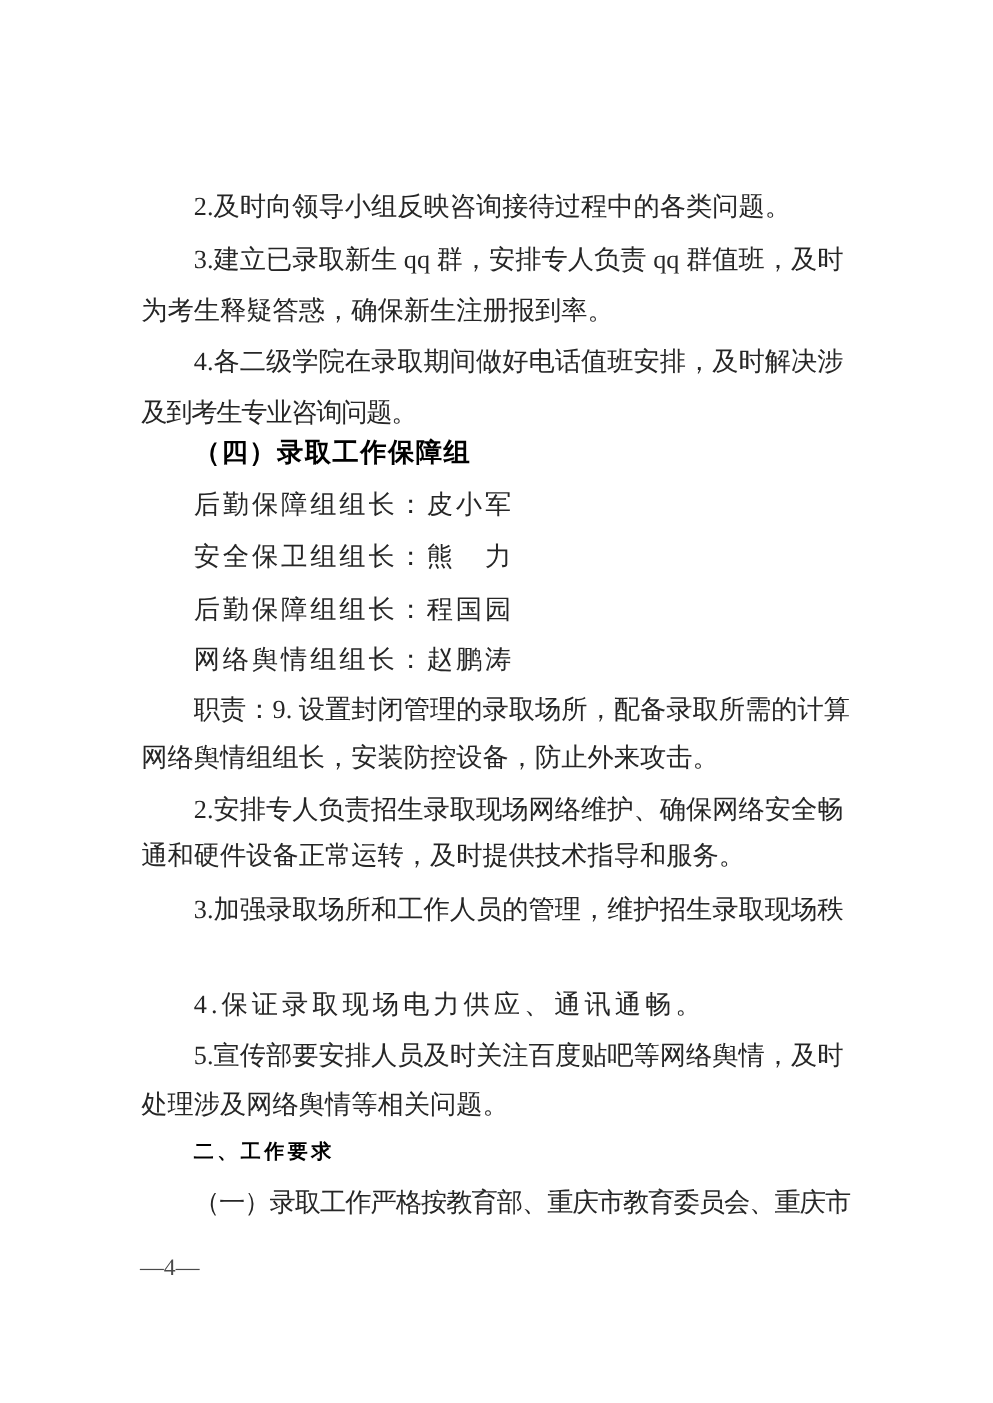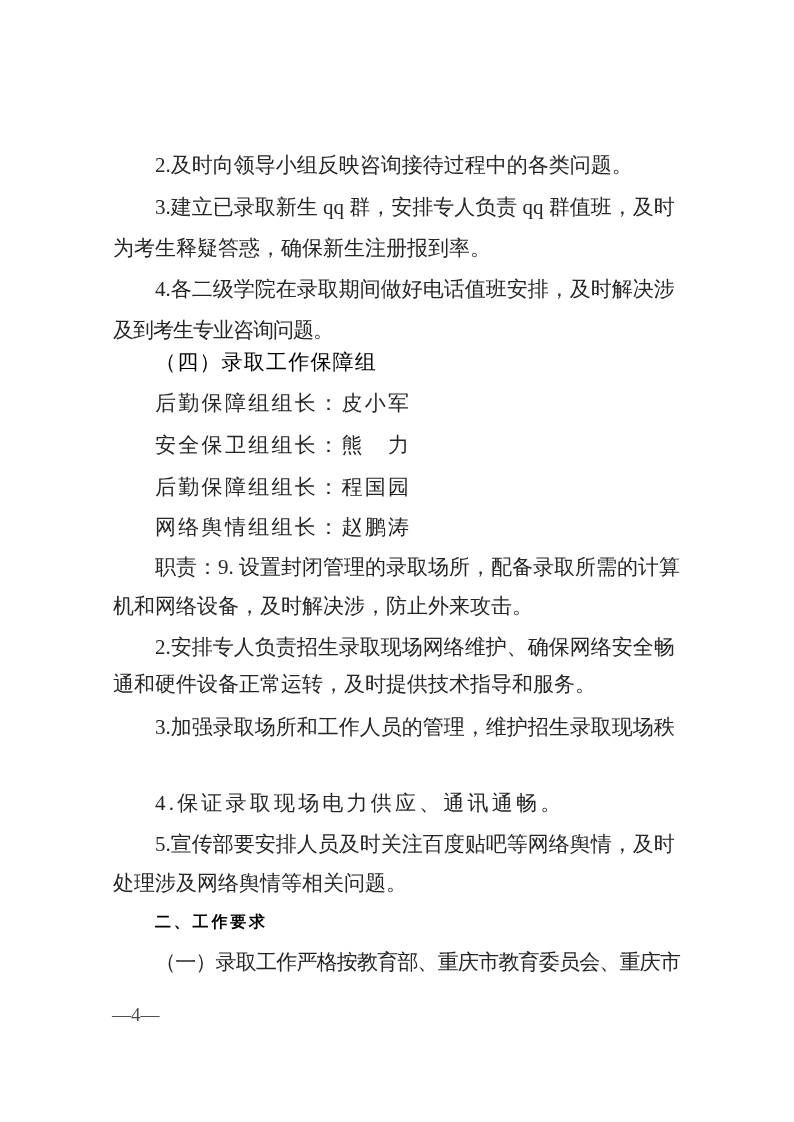--- a/index.html
+++ b/index.html
@@ -25,21 +25,21 @@
     color: #262626;
     letter-spacing: 0;
   }
   .ind {
     text-indent: 42px;
   }
   .wide {
     letter-spacing: 2.3px;
   }
   .kai-bold {
-    font-weight: 400;
+    font-weight: 700;
     color: #000000;
     letter-spacing: 1.2px;
   }
   .hei-bold {
     font-family: "Liberation Sans", "DejaVu Sans", sans-serif;
     font-weight: 700;
     font-size: 16px;
     color: #000000;
     letter-spacing: 2.8px;
   }
@@ -66,21 +66,21 @@
   <div class="ln" style="top:309px; letter-spacing:-1px">及到考生专业咨询问题。</div>
 
   <div class="ln ind kai-bold" style="top:341px">（四）录取工作保障组</div>
 
   <div class="ln ind wide" style="top:382px">后勤保障组组长：皮小军</div>
   <div class="ln ind wide" style="top:466px">后勤保障组组长：程国园</div>
   <div class="ln ind wide" style="top:424px">安全保卫组组长：熊　力</div>
   <div class="ln ind wide" style="top:506px">网络舆情组组长：赵鹏涛</div>
 
   <div class="ln ind" style="top:546px">职责：9. 设置封闭管理的录取场所，配备录取所需的计算</div>
-  <div class="ln" style="top:585px">机和网络设备，及时解决涉，防止外来攻击。</div>
+  <div class="ln" style="top:585px">网络舆情组组长，安装防控设备，防止外来攻击。</div>
   <div class="ln ind" style="top:626px">2.安排专人负责招生录取现场网络维护、确保网络安全畅</div>
   <div class="ln" style="top:663px">通和硬件设备正常运转，及时提供技术指导和服务。</div>
   <div class="ln ind" style="top:706px">3.加强录取场所和工作人员的管理，维护招生录取现场秩</div>
   <div class="ln ind" style="top:782px; letter-spacing:3.2px">4.保证录取现场电力供应、通讯通畅。</div>
   <div class="ln ind" style="top:823px">5.宣传部要安排人员及时关注百度贴吧等网络舆情，及时</div>
   <div class="ln" style="top:862px">处理涉及网络舆情等相关问题。</div>
 
   <div class="ln ind hei-bold" style="top:901px">二、工作要求</div>
 
   <div class="ln ind" style="top:941px; letter-spacing:-0.8px">（一）录取工作严格按教育部、重庆市教育委员会、重庆市</div>

